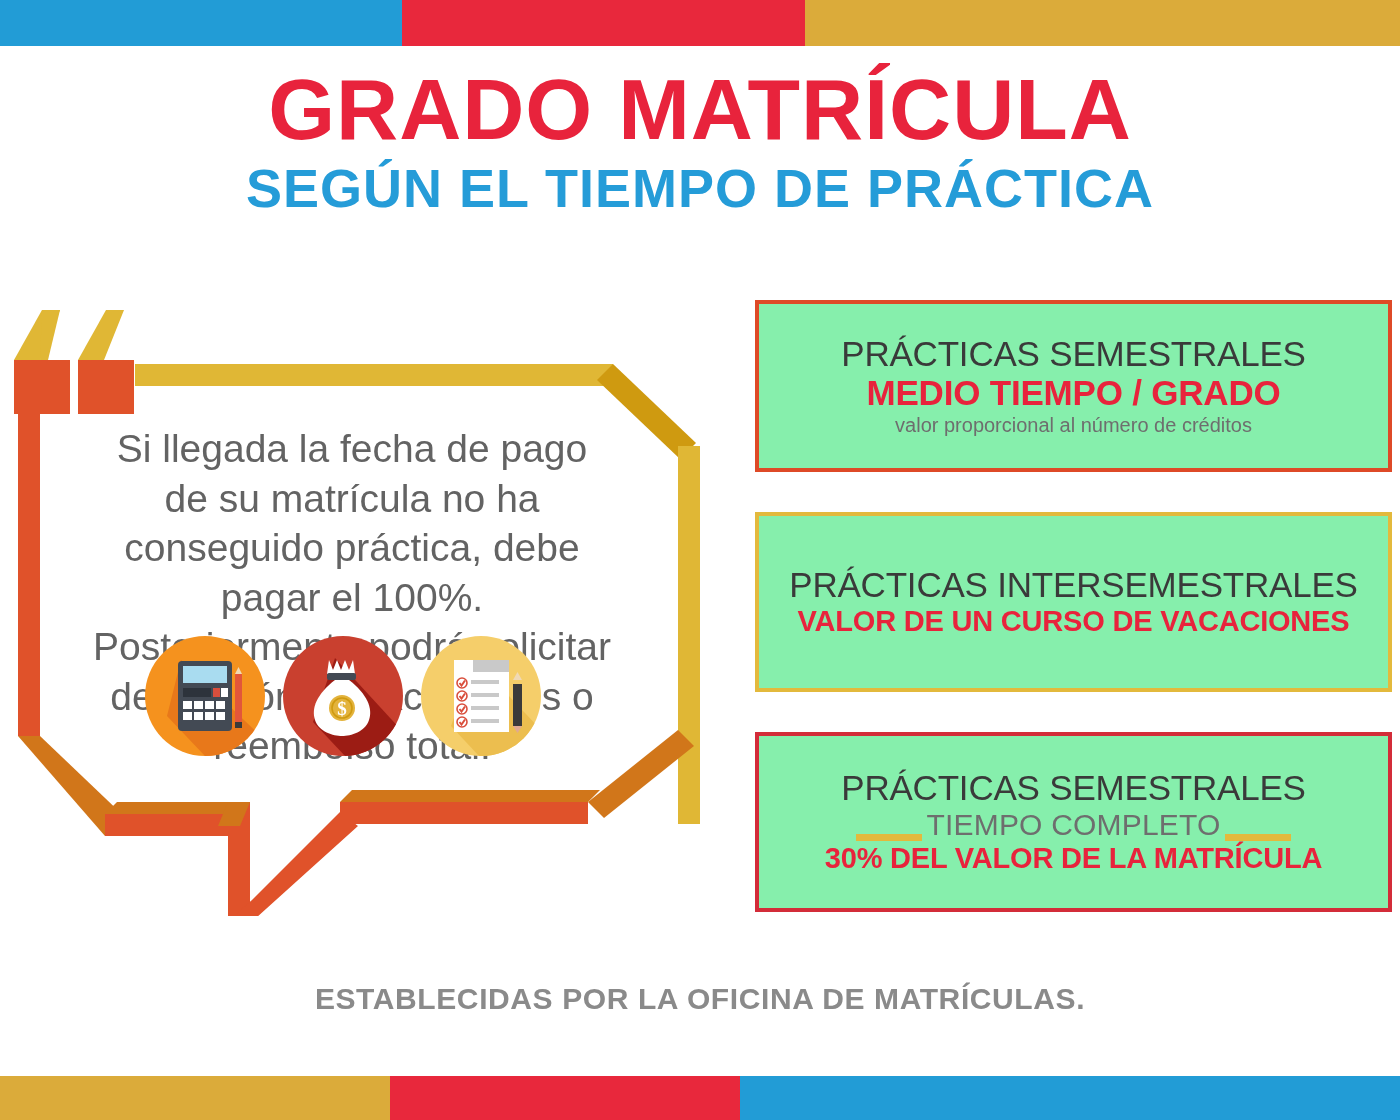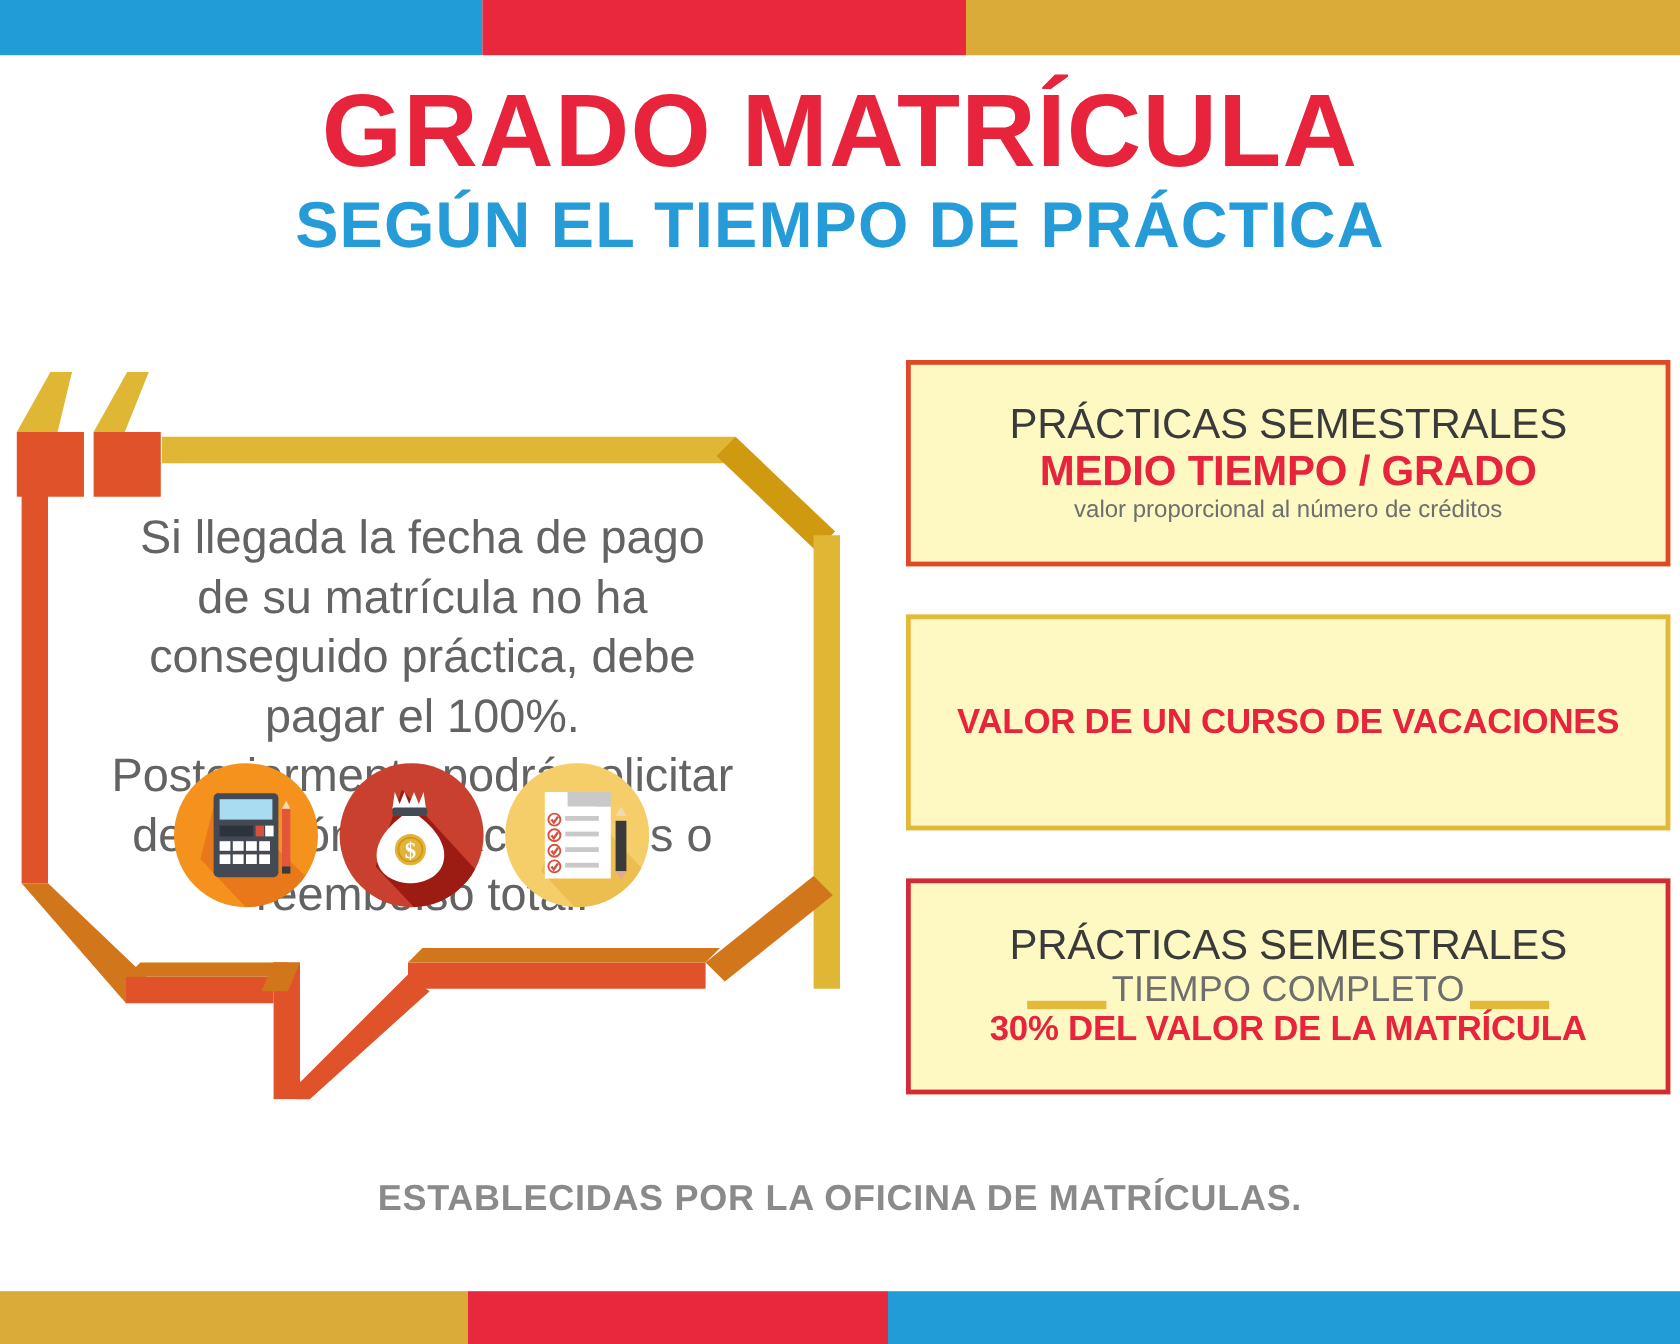--- a/index.html
+++ b/index.html
@@ -97,21 +97,21 @@
 
   
   .panels {
     position: absolute;
     left: 755px;
     top: 300px;
     width: 637px;
   }
   .panel {
     border: 4px solid #000;
-    background: #fef9c3;
+    background: #86efac;
     box-sizing: border-box;
     text-align: center;
     display: flex;
     flex-direction: column;
     justify-content: center;
   }
   .panel-1 { height: 172px; border-color: #de4a27; margin-bottom: 40px; padding: 4px 14px; }
   .panel-2 { height: 180px; border-color: #e3b93c; margin-bottom: 40px; padding: 4px 14px; }
   .panel-3 { height: 180px; border-color: #d32c39; padding: 4px 14px; }
 
@@ -297,20 +297,21 @@
 
 <div class="panels">
 
   <div class="panel panel-1">
     <div class="p-line-dark">PRÁCTICAS SEMESTRALES</div>
     <div class="p-line-red">MEDIO TIEMPO / GRADO</div>
     <div class="p-line-gray-sm">valor proporcional al número de créditos</div>
   </div>
 
   <div class="panel panel-2">
+    <div class="p-line-dark">PRÁCTICAS INTERSEMESTRALES</div>
     <div class="p-line-red-sm">VALOR DE UN CURSO DE VACACIONES</div>
   </div>
 
   <div class="panel panel-3">
     <div class="p-line-dark">PRÁCTICAS SEMESTRALES</div>
     <div class="p-mid-row">
       <span class="dash"></span>
       <span class="p-mid-text">TIEMPO COMPLETO</span>
       <span class="dash"></span>
     </div>

